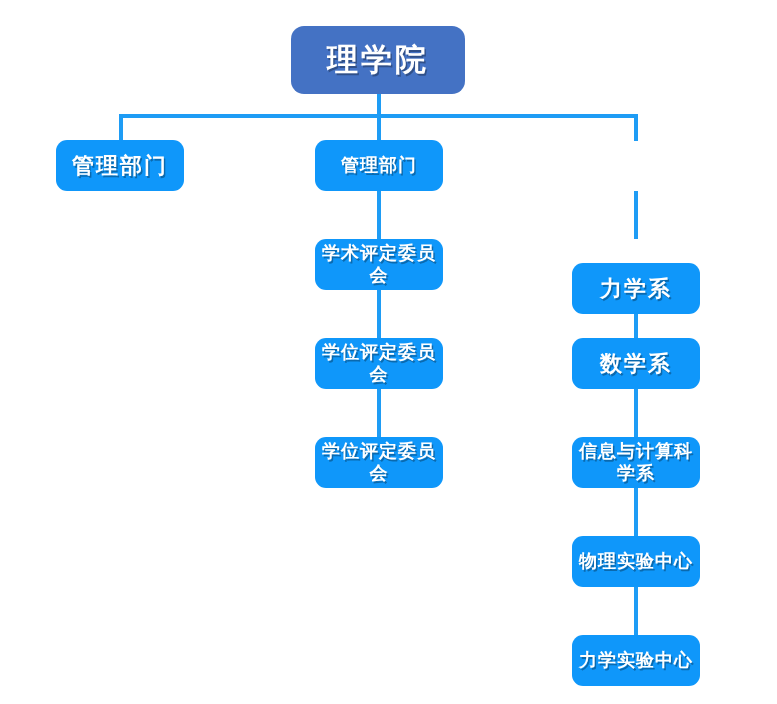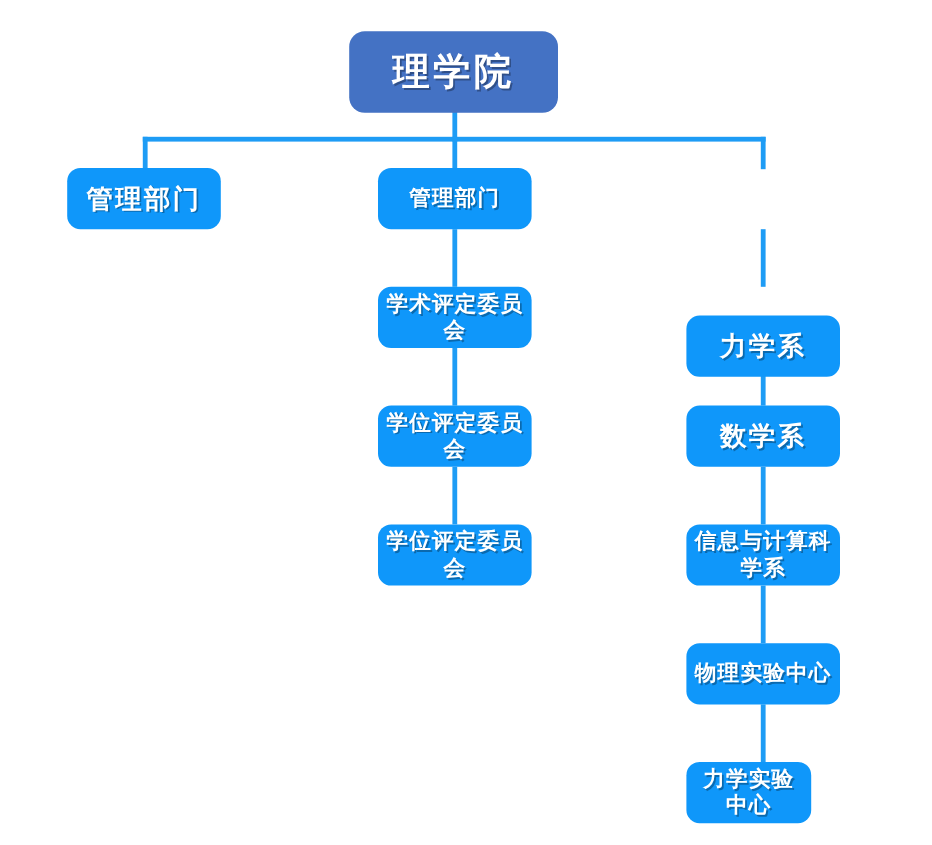--- a/index.html
+++ b/index.html
@@ -113,17 +113,17 @@
   </div>
   <div class="node child s-lg" style="left:572px; top:338px; width:128px; height:51px;">
     <span class="label">数学系</span>
   </div>
   <div class="node child s-md" style="left:572px; top:536px; width:128px; height:51px;">
     <span class="label">物理实验中心</span>
   </div>
   <div class="node child s-md" style="left:572px; top:437px; width:128px; height:51px;">
     <span class="label">信息与计算科学系</span>
   </div>
-  <div class="node child s-md" style="left:572px; top:635px; width:104px; height:51px;text-align:center;">
+  <div class="node child s-md" style="left:572px; top:635px; width:128px; height:51px;text-align:center;">
     <span class="label">力学实验中心</span>
   </div>
 
 </div>
 
 </body></html>

